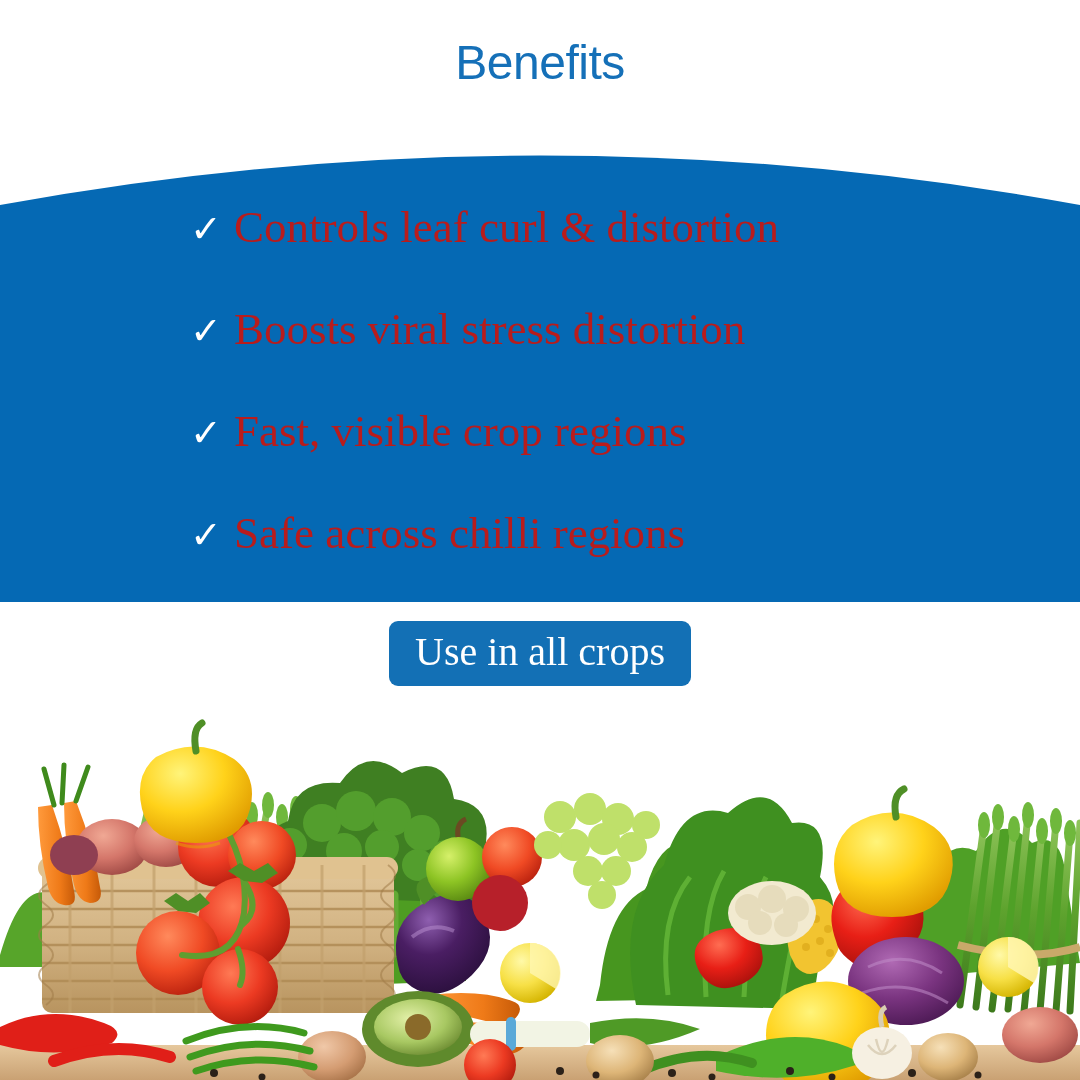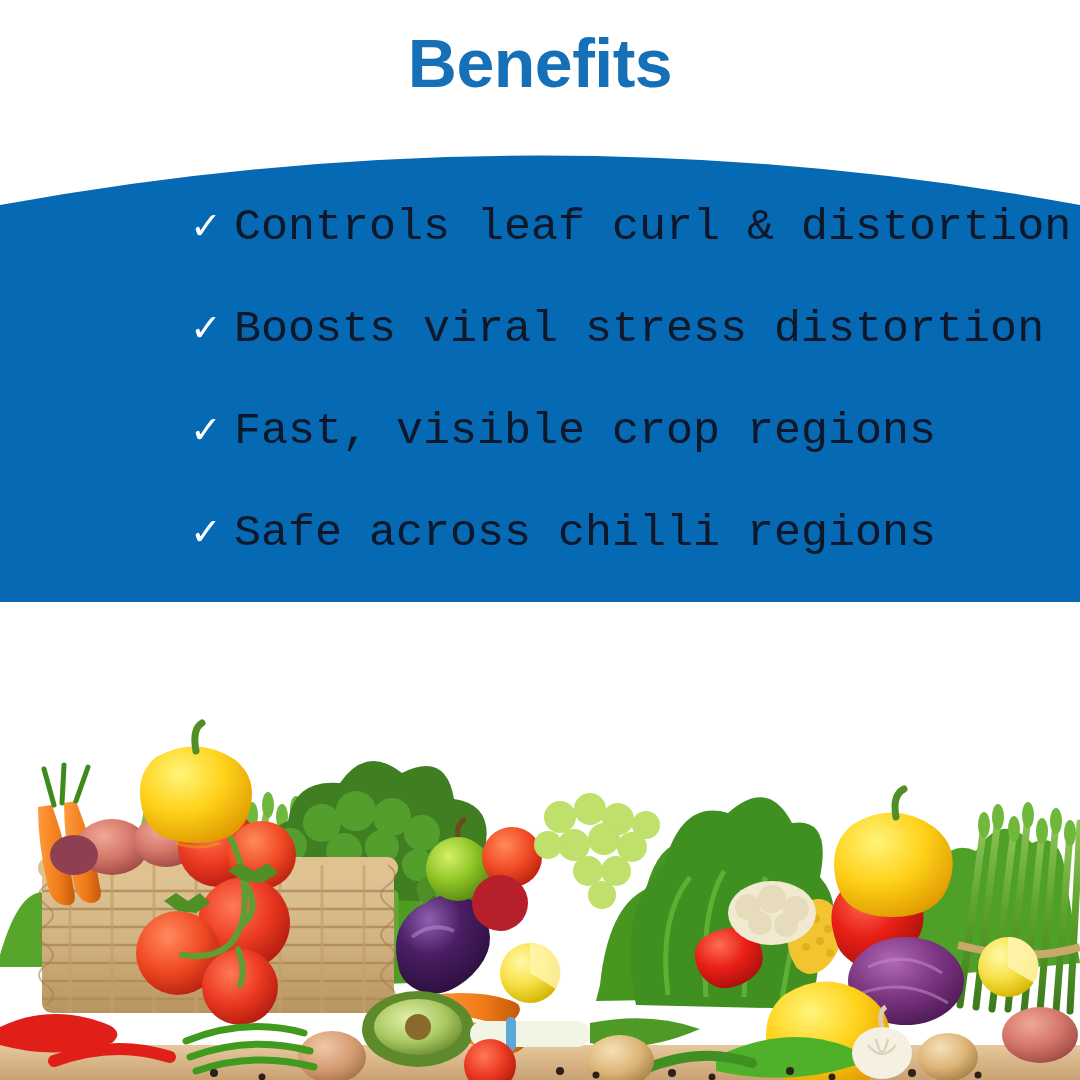--- a/index.html
+++ b/index.html
@@ -28,22 +28,22 @@
     top: 0;
     width: 1080px;
     height: 132px;
     display: flex;
     align-items: center;
     justify-content: center;
     background: #ffffff;
   }
   .page-title {
     font-family: "Liberation Sans", sans-serif;
-    font-weight: bold;
-    font-size: 68px;
+    font-weight: normal;
+    font-size: 48px;
     letter-spacing: -0.5px;
     color: #1570b8;
     line-height: 1;
     margin: 0;
     padding-bottom: 6px;
   }
 
   
   .benefits-panel {
     position: absolute;
@@ -87,24 +87,24 @@
     display: inline-block;
     width: 44px;
     color: #ffffff;
     font-size: 38px;
     line-height: 1;
     font-family: "DejaVu Sans", sans-serif;
     font-weight: normal;
     flex: 0 0 auto;
   }
   .benefit-text {
-    font-family: Liberation Mono, monospace;
+    font-family: Liberation Serif, serif;
     font-size: 45px;
     line-height: 1.05;
-    color: #0f172a;
+    color: #b91c1c;
     font-weight: normal;
   }
 
   
   .badge-zone {
     position: absolute;
     left: 0;
     top: 602px;
     width: 1080px;
     height: 103px;
@@ -167,20 +167,23 @@
         <span class="check-icon">✓</span>
         <span class="benefit-text">Fast, visible crop regions</span>
       </li>
       <li class="benefit-item">
         <span class="check-icon">✓</span>
         <span class="benefit-text">Safe across chilli regions</span>
       </li>
     </ul>
   </div>
 
+  <div class="badge-zone">
+    <span class="crops-badge">Use in all crops</span>
+  </div>
 
   <div class="produce-photo">
     <svg class="produce-svg" viewBox="0 0 1080 375" preserveAspectRatio="none">
       <defs>
         <radialGradient id="tomG" cx="38%" cy="32%" r="72%">
           <stop offset="0%" stop-color="#ff7a55"></stop>
           <stop offset="55%" stop-color="#ec3a22"></stop>
           <stop offset="100%" stop-color="#b31c0e"></stop>
         </radialGradient>
         <radialGradient id="tomG2" cx="38%" cy="30%" r="72%">

